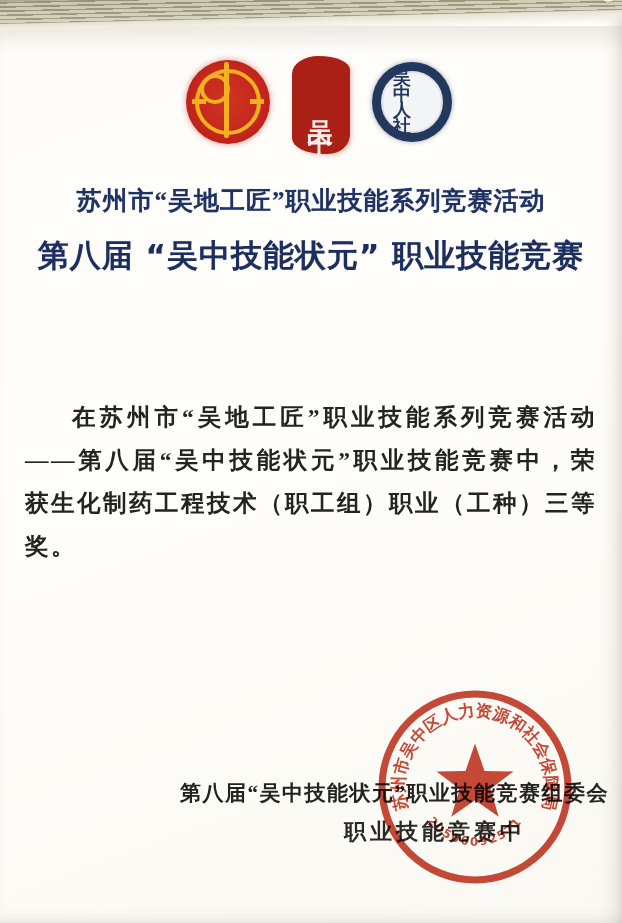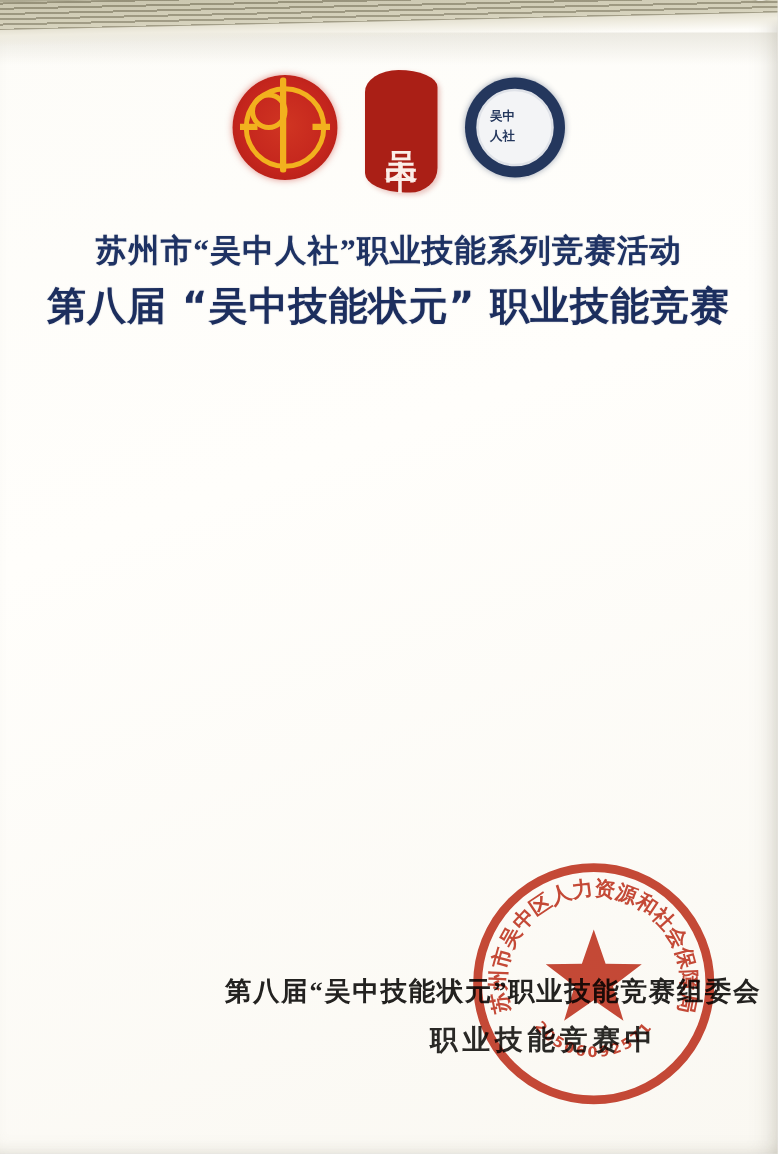--- a/index.html
+++ b/index.html
@@ -67,31 +67,31 @@
     background:#24375d;display:flex;align-items:center;justify-content:center;
     box-shadow:0 0 5px rgba(36,55,93,.45);
   }
   .hrss-inner{
     width:58px;height:58px;border-radius:50%;background:#f3f4f6;
     display:flex;align-items:center;justify-content:center;
     border:2px solid #dfe2e8;
   }
   .hrss-chars{
     width:40px;display:grid;grid-template-columns:1fr 1fr;
-    color:#24375d;font-size:10px;font-weight:bold;text-align:left;line-height:16px;
+    color:#24375d;font-size:18px;font-weight:bold;text-align:center;line-height:16px;
   }
   
   .title-block{position:absolute;top:184px;left:0;width:100%;text-align:center;z-index:2;}
   .series-title{
     color:#1e3263;font-size:25px;font-weight:bold;letter-spacing:1px;
     font-family:"Liberation Serif","DejaVu Serif",serif;
     text-shadow:0 0 1px rgba(30,50,99,.35);
   }
   .event-title{
-    margin-top:7px;color:#1c2e5e;font-size:31px;font-weight:bold;letter-spacing:1px;
+    margin-top:18px;color:#1c2e5e;font-size:31px;font-weight:bold;letter-spacing:1px;
     font-family:"DejaVu Sans","Liberation Sans",sans-serif;
     text-shadow:0 0 1px rgba(28,46,94,.4);
   }
   
   .recipient-row{position:absolute;top:350px;left:56px;z-index:2;
     color:#1d1c1a;font-size:25px;font-weight:bold;letter-spacing:2px;}
   .recipient-row .suffix{margin-left:16px;}
   .award-paragraph{
     position:absolute;top:396px;left:25px;width:572px;z-index:1;
     color:#242320;font-size:23.5px;line-height:43px;letter-spacing:2.5px;
@@ -139,25 +139,26 @@
       <span>吴中</span>
     </div>
     <div class="hrss-emblem">
       <div class="hrss-inner">
         <div class="hrss-chars">吴中人社</div>
       </div>
     </div>
   </div>
 
   <div class="title-block">
-    <div class="series-title">苏州市“吴中人社”职业技能系列竞赛活动</div>
+    <div class="series-title">苏州市“吴地工匠”职业技能系列竞赛活动</div>
     <div class="event-title">第八届 “吴中技能状元” 职业技能竞赛</div>
   </div>
 
 
+  <div class="award-paragraph">在苏州市“吴地工匠”职业技能系列竞赛活动——第八届“吴中技能状元”职业技能竞赛中，荣获生化制药工程技术（职工组）职业（工种）三等奖。</div>
 
 
   <div class="issuer-line">第八届“吴中技能状元”职业技能竞赛组委会</div>
   <div class="date-line">职业技能竞赛中</div>
 
   <svg class="seal" viewBox="0 0 200 200">
     <circle cx="100" cy="100" r="92" fill="none" stroke="#c23a27" stroke-width="7"></circle>
     <polygon fill="#c23a27" points="100,57 109.4,84.06 138.04,84.64 115.22,101.94 123.51,129.36 100,113 76.49,129.36 84.78,101.94 61.96,84.64 90.6,84.06"></polygon>
     <defs>
       <path id="arcTop" d="M 39.38 135 A 70 70 0 1 1 160.62 135" fill="none"></path>

